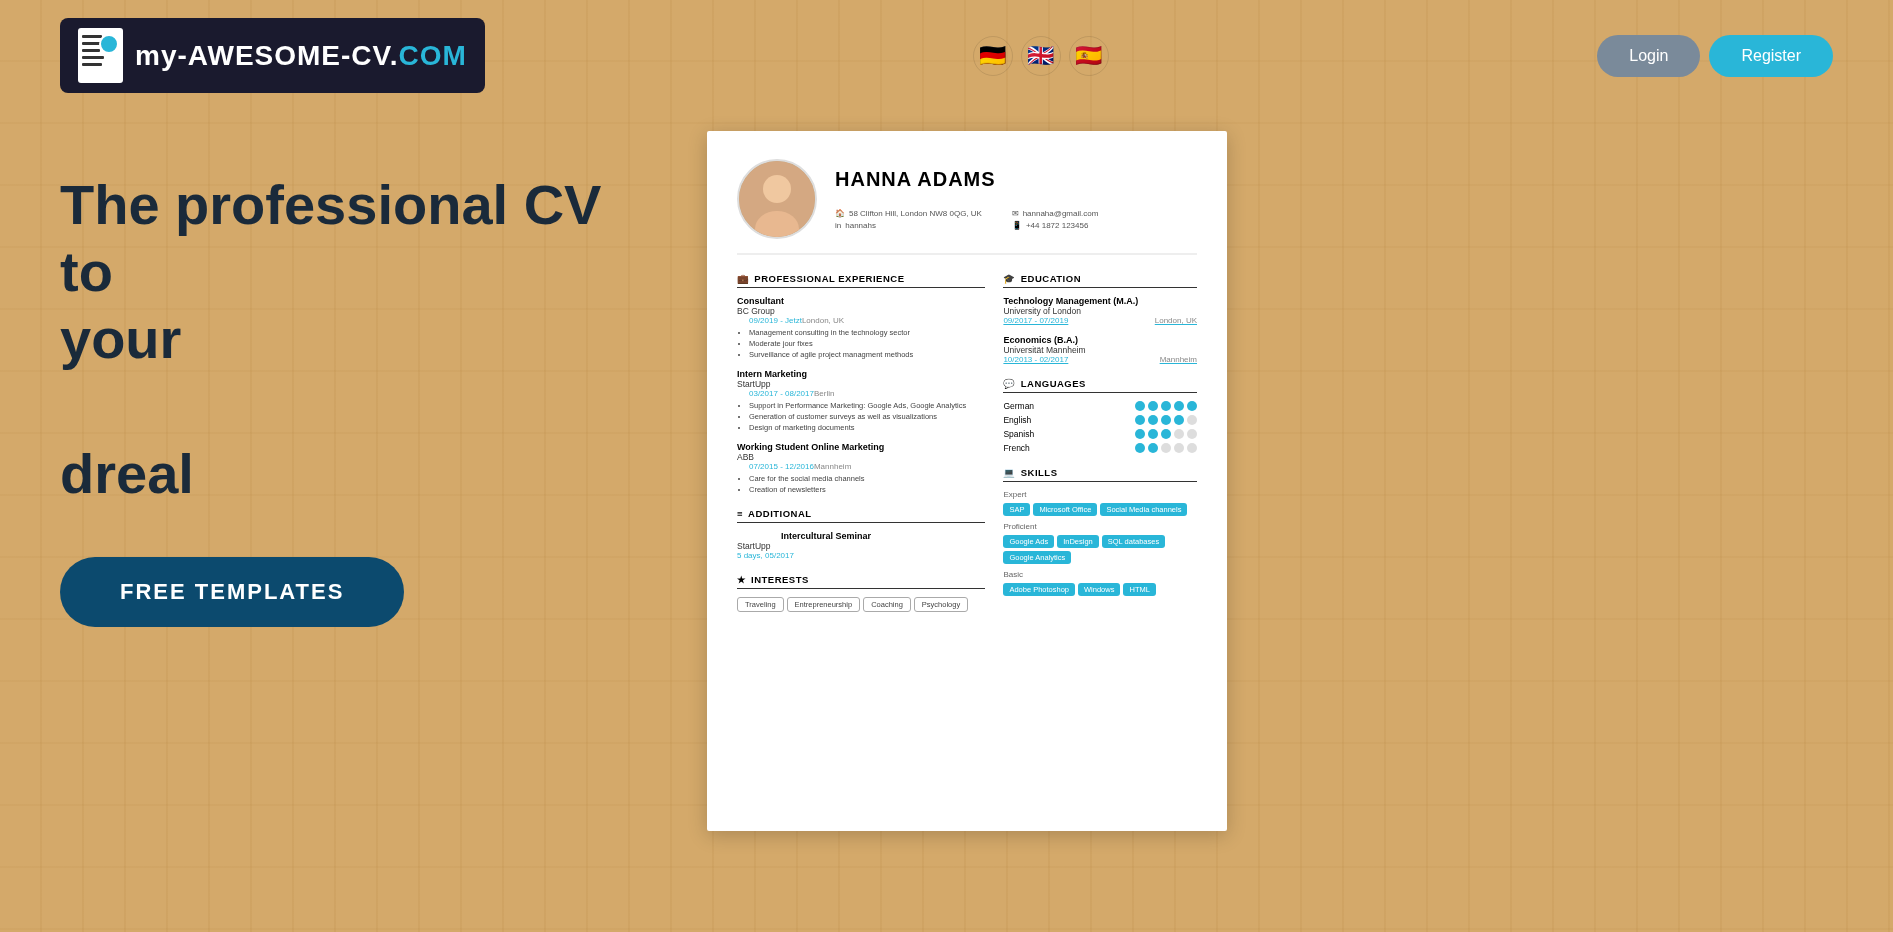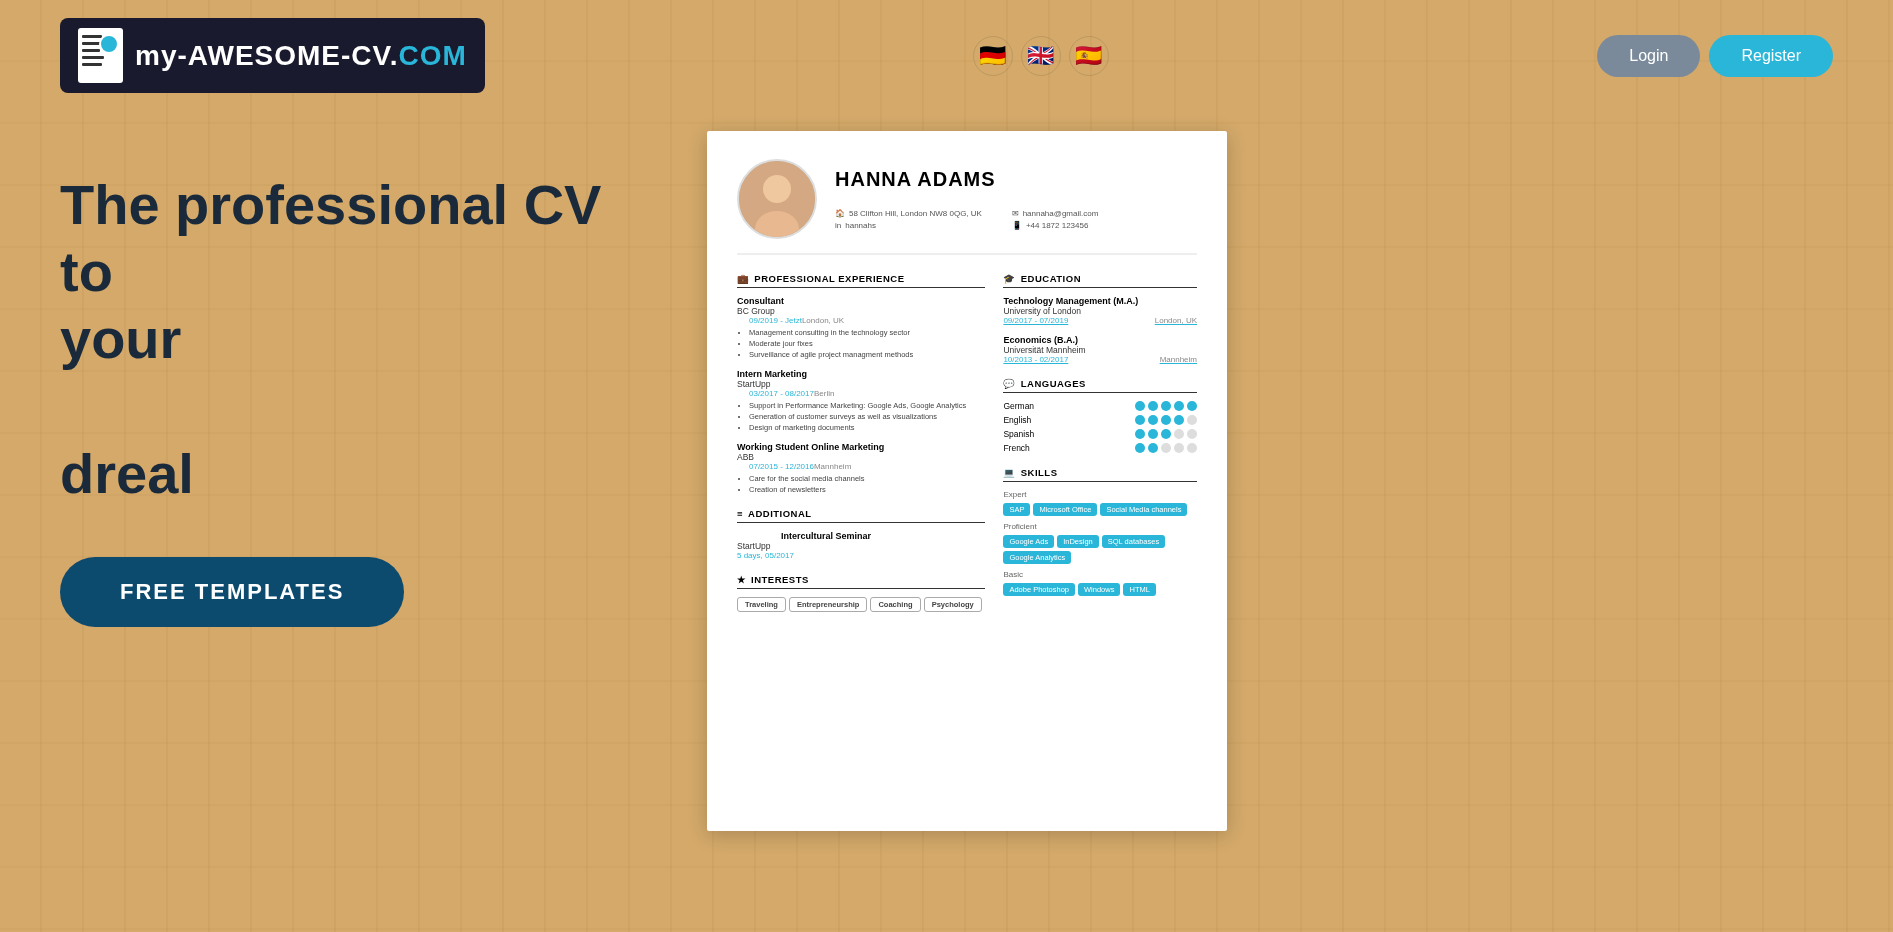--- a/index.html
+++ b/index.html
@@ -344,21 +344,20 @@
       display: flex;
       flex-wrap: wrap;
       gap: 3px;
     }
     .interest-tag {
       border: 1px solid #aaa;
       border-radius: 3px;
       padding: 2px 7px;
       font-size: 7.5px;
       color: #444;
-      font-weight: bold;
     }
 
     
     .cv-additional-item {
       margin-bottom: 6px;
     }
     .cv-add-title {
       font-size: 9px;
       font-weight: bold;
       padding-left: 44px;

